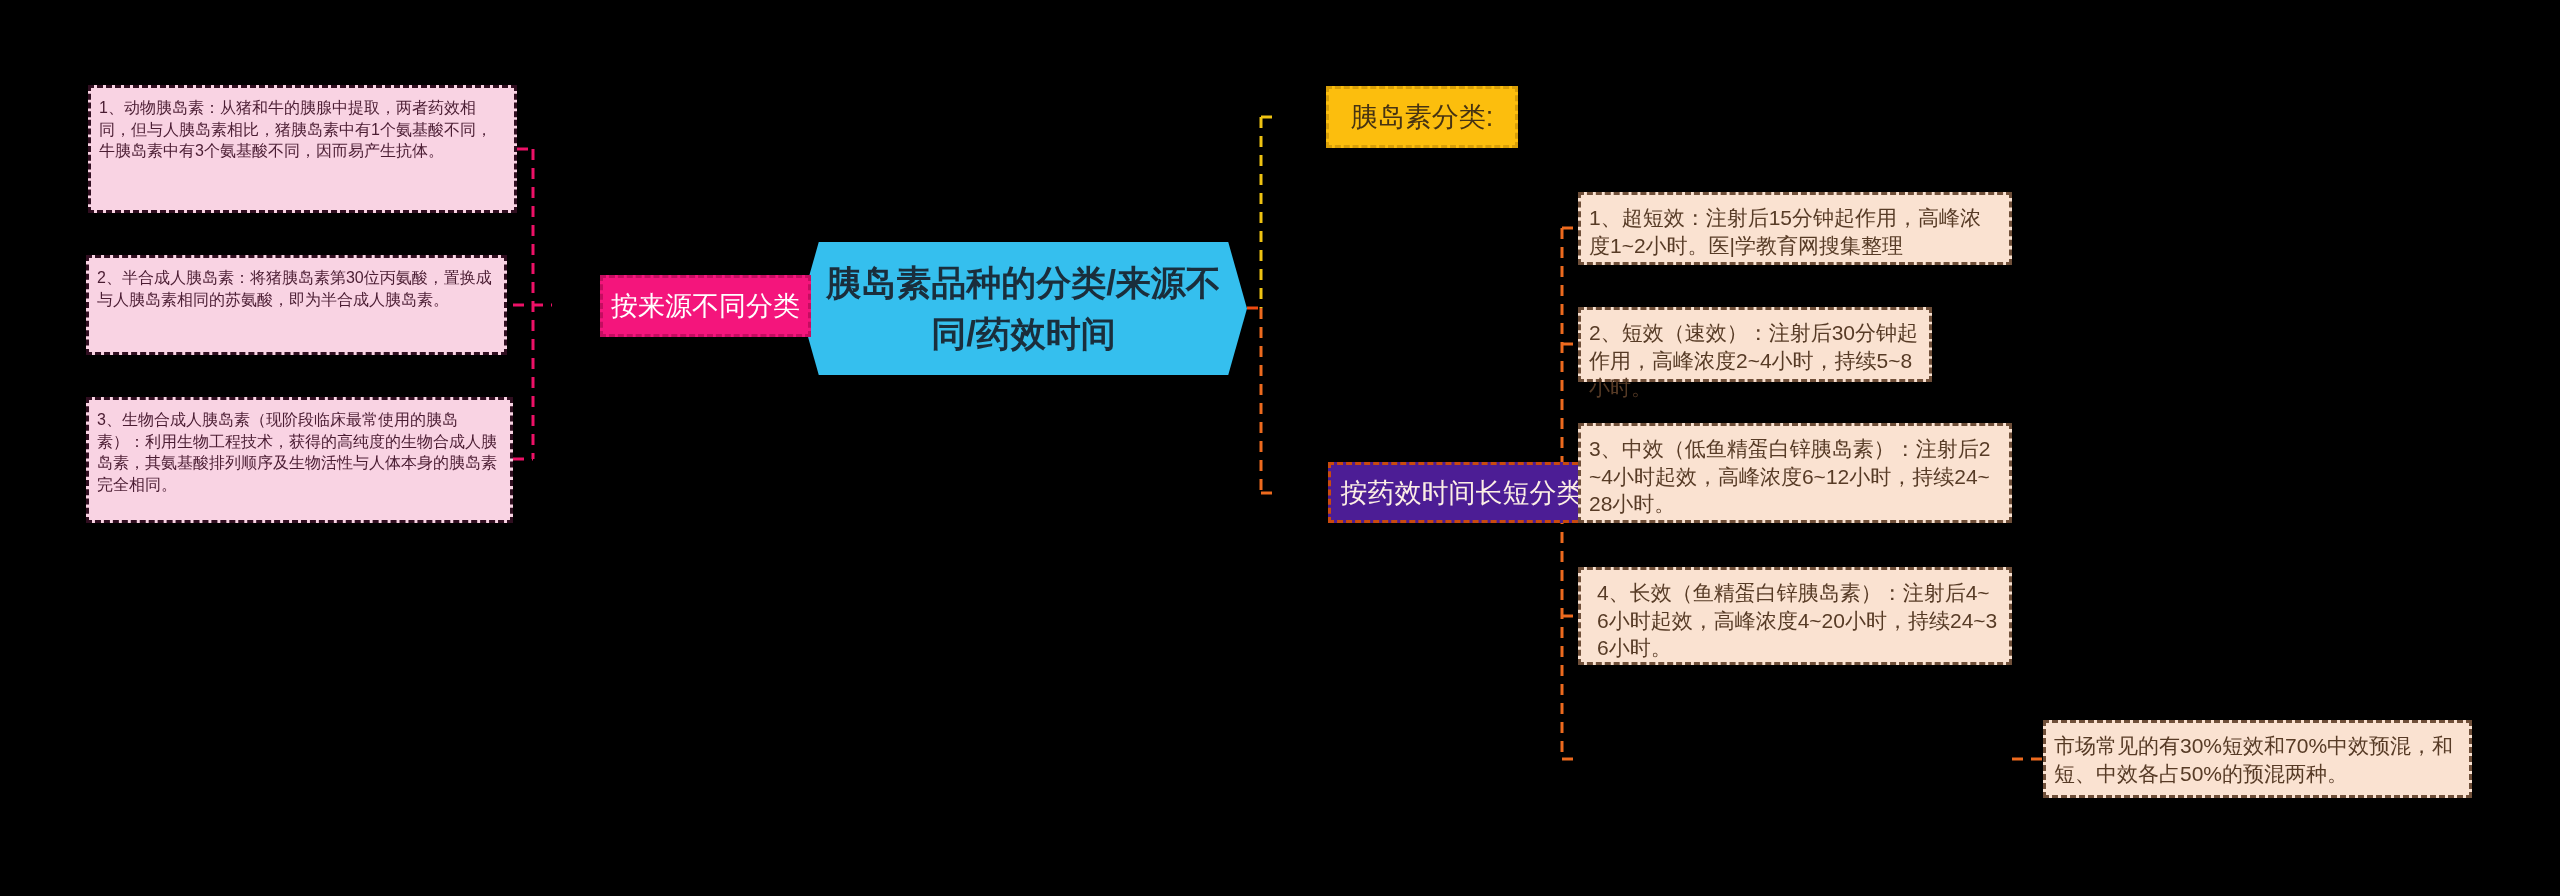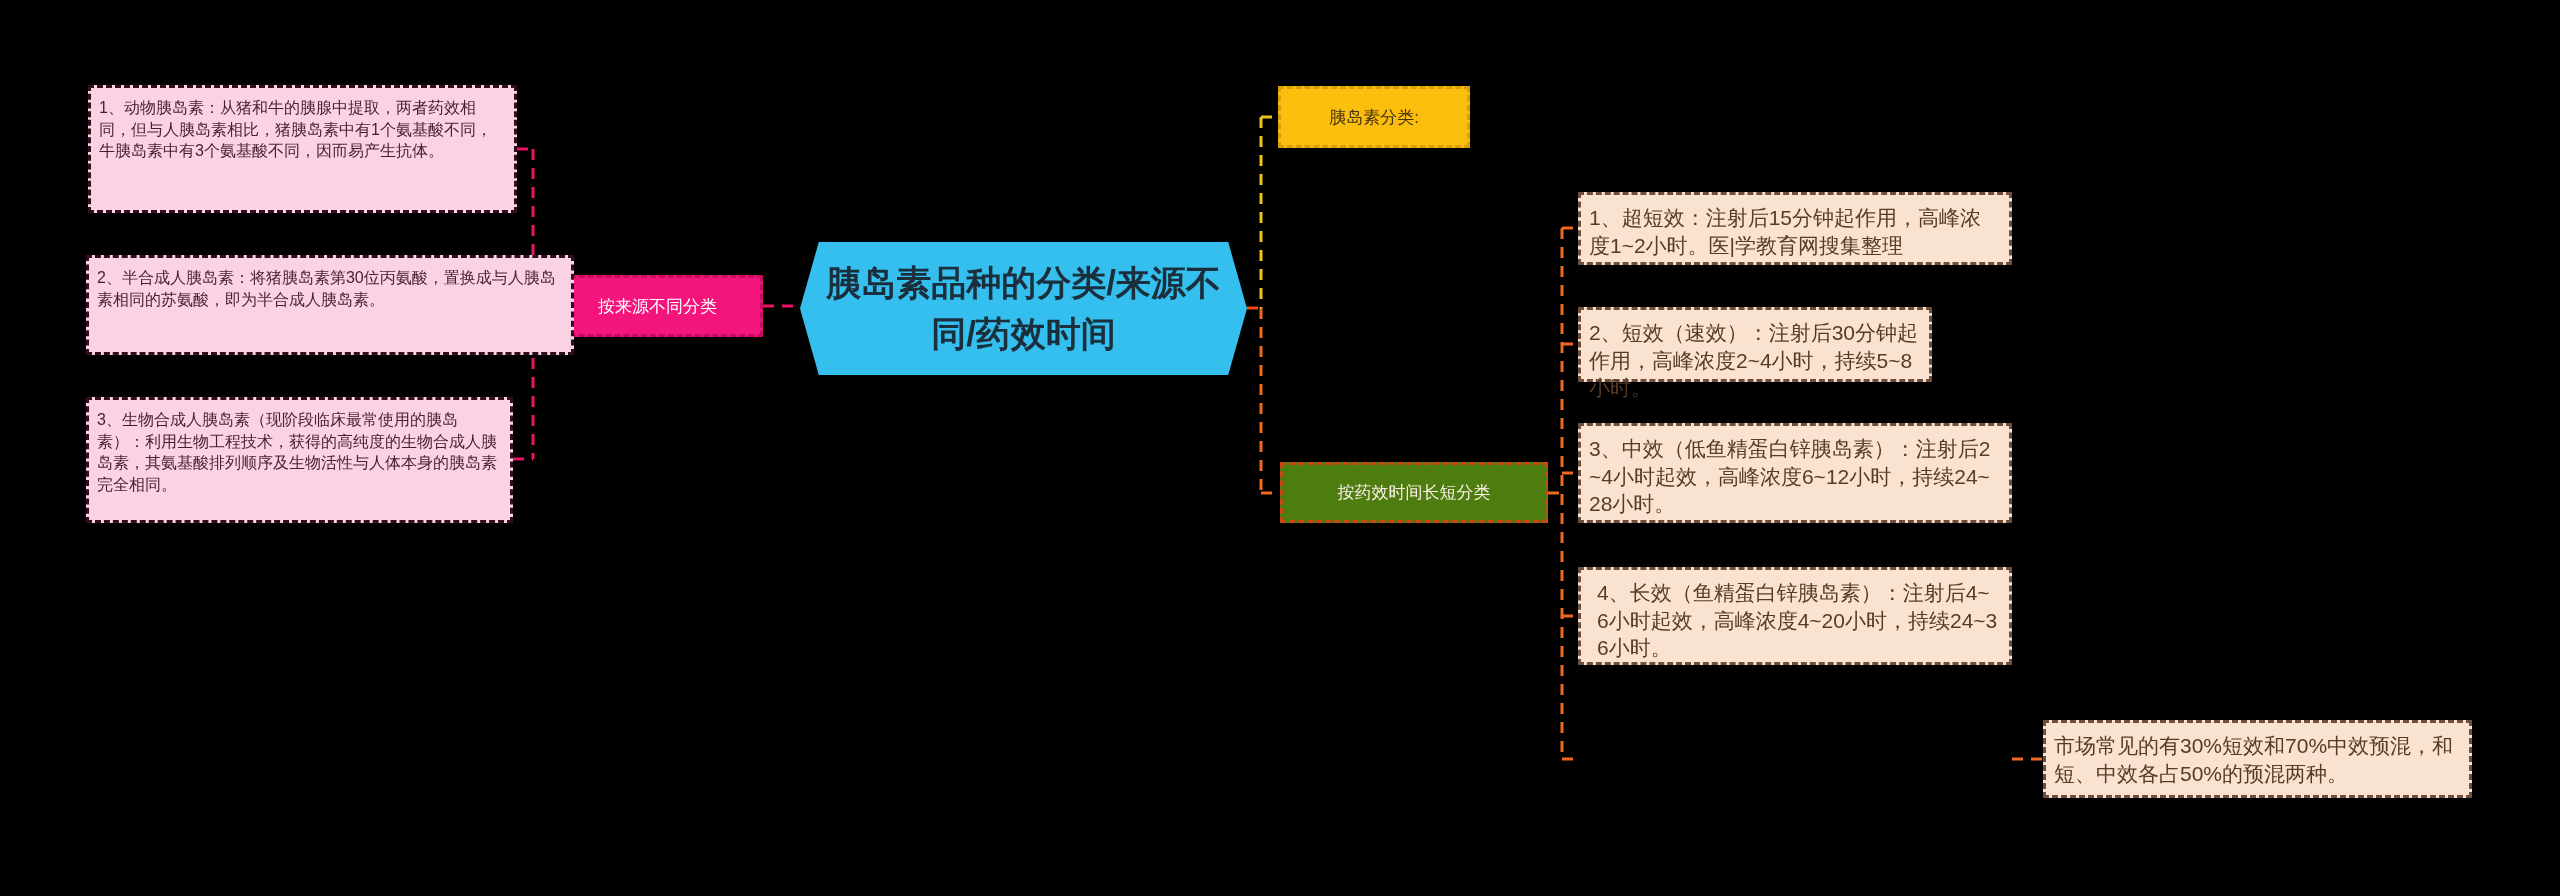--- a/index.html
+++ b/index.html
@@ -31,53 +31,54 @@
     border:3px dashed #6F4F39;
     color:#573B26;
     font-size:21px;
     line-height:1.32;
   }
   .nodelabel{
     position:absolute;
     box-sizing:border-box;
     display:flex;align-items:center;justify-content:center;
     white-space:nowrap;
-    font-size:17px;
+    font-size:27px;
+    margin-left:48px;
   }
   #node-source{
     left:552px;top:275px;width:211px;height:62px;
     background:#F4157C;color:#FFFFFF;
     border:3px dashed #C40D60;
   }
   #node-category{
     left:1278px;top:86px;width:192px;height:62px;
     background:#FCBE0D;color:#463312;
     border:3px dashed #D89F08;
   }
   #node-duration{
     left:1280px;top:462px;width:268px;height:61px;
-    background:#4d7c0f;color:#FDEFE5;
+    background:#4c1d95;color:#FDEFE5;
     border:3px dashed #C94A0E;
   }
   #node-center{
     position:absolute;
     left:800px;top:242px;width:447px;height:133px;
     background:#35BFEE;
     clip-path:polygon(0% 50%, 4.2% 0%, 95.8% 0%, 100% 50%, 95.8% 100%, 4.2% 100%);
     display:flex;align-items:center;justify-content:center;
     text-align:center;
     color:#1A2E3C;
     font-size:35px;
     font-weight:600;
     line-height:1.45;
     padding:16px 22px;
     box-sizing:border-box;
   }
   #box-l1{left:88px;  top:85px;  width:429px; height:128px;}
-  #box-l2{left:86px;  top:255px; width:488px; height:100px;}
+  #box-l2{left:86px;  top:255px; width:421px; height:100px;}
   #box-l3{left:86px;  top:397px; width:427px; height:126px;}
   #box-r1{left:1578px;top:192px; width:434px; height:73px;}
   #box-r2{left:1578px;top:307px; width:354px; height:75px;}
   #box-r3{left:1578px;top:423px; width:434px; height:100px;}
   #box-r4{left:1578px;top:567px; width:434px; height:98px;padding-left:16px;}
   #box-r5{left:1578px;top:708px; width:434px; height:102px;}
   #box-note{left:2043px;top:720px;width:429px;height:78px;}
 
   .ln{fill:none;stroke-width:3;stroke-dasharray:11 8;}
   .ln.magenta{stroke:#ED1167;}

